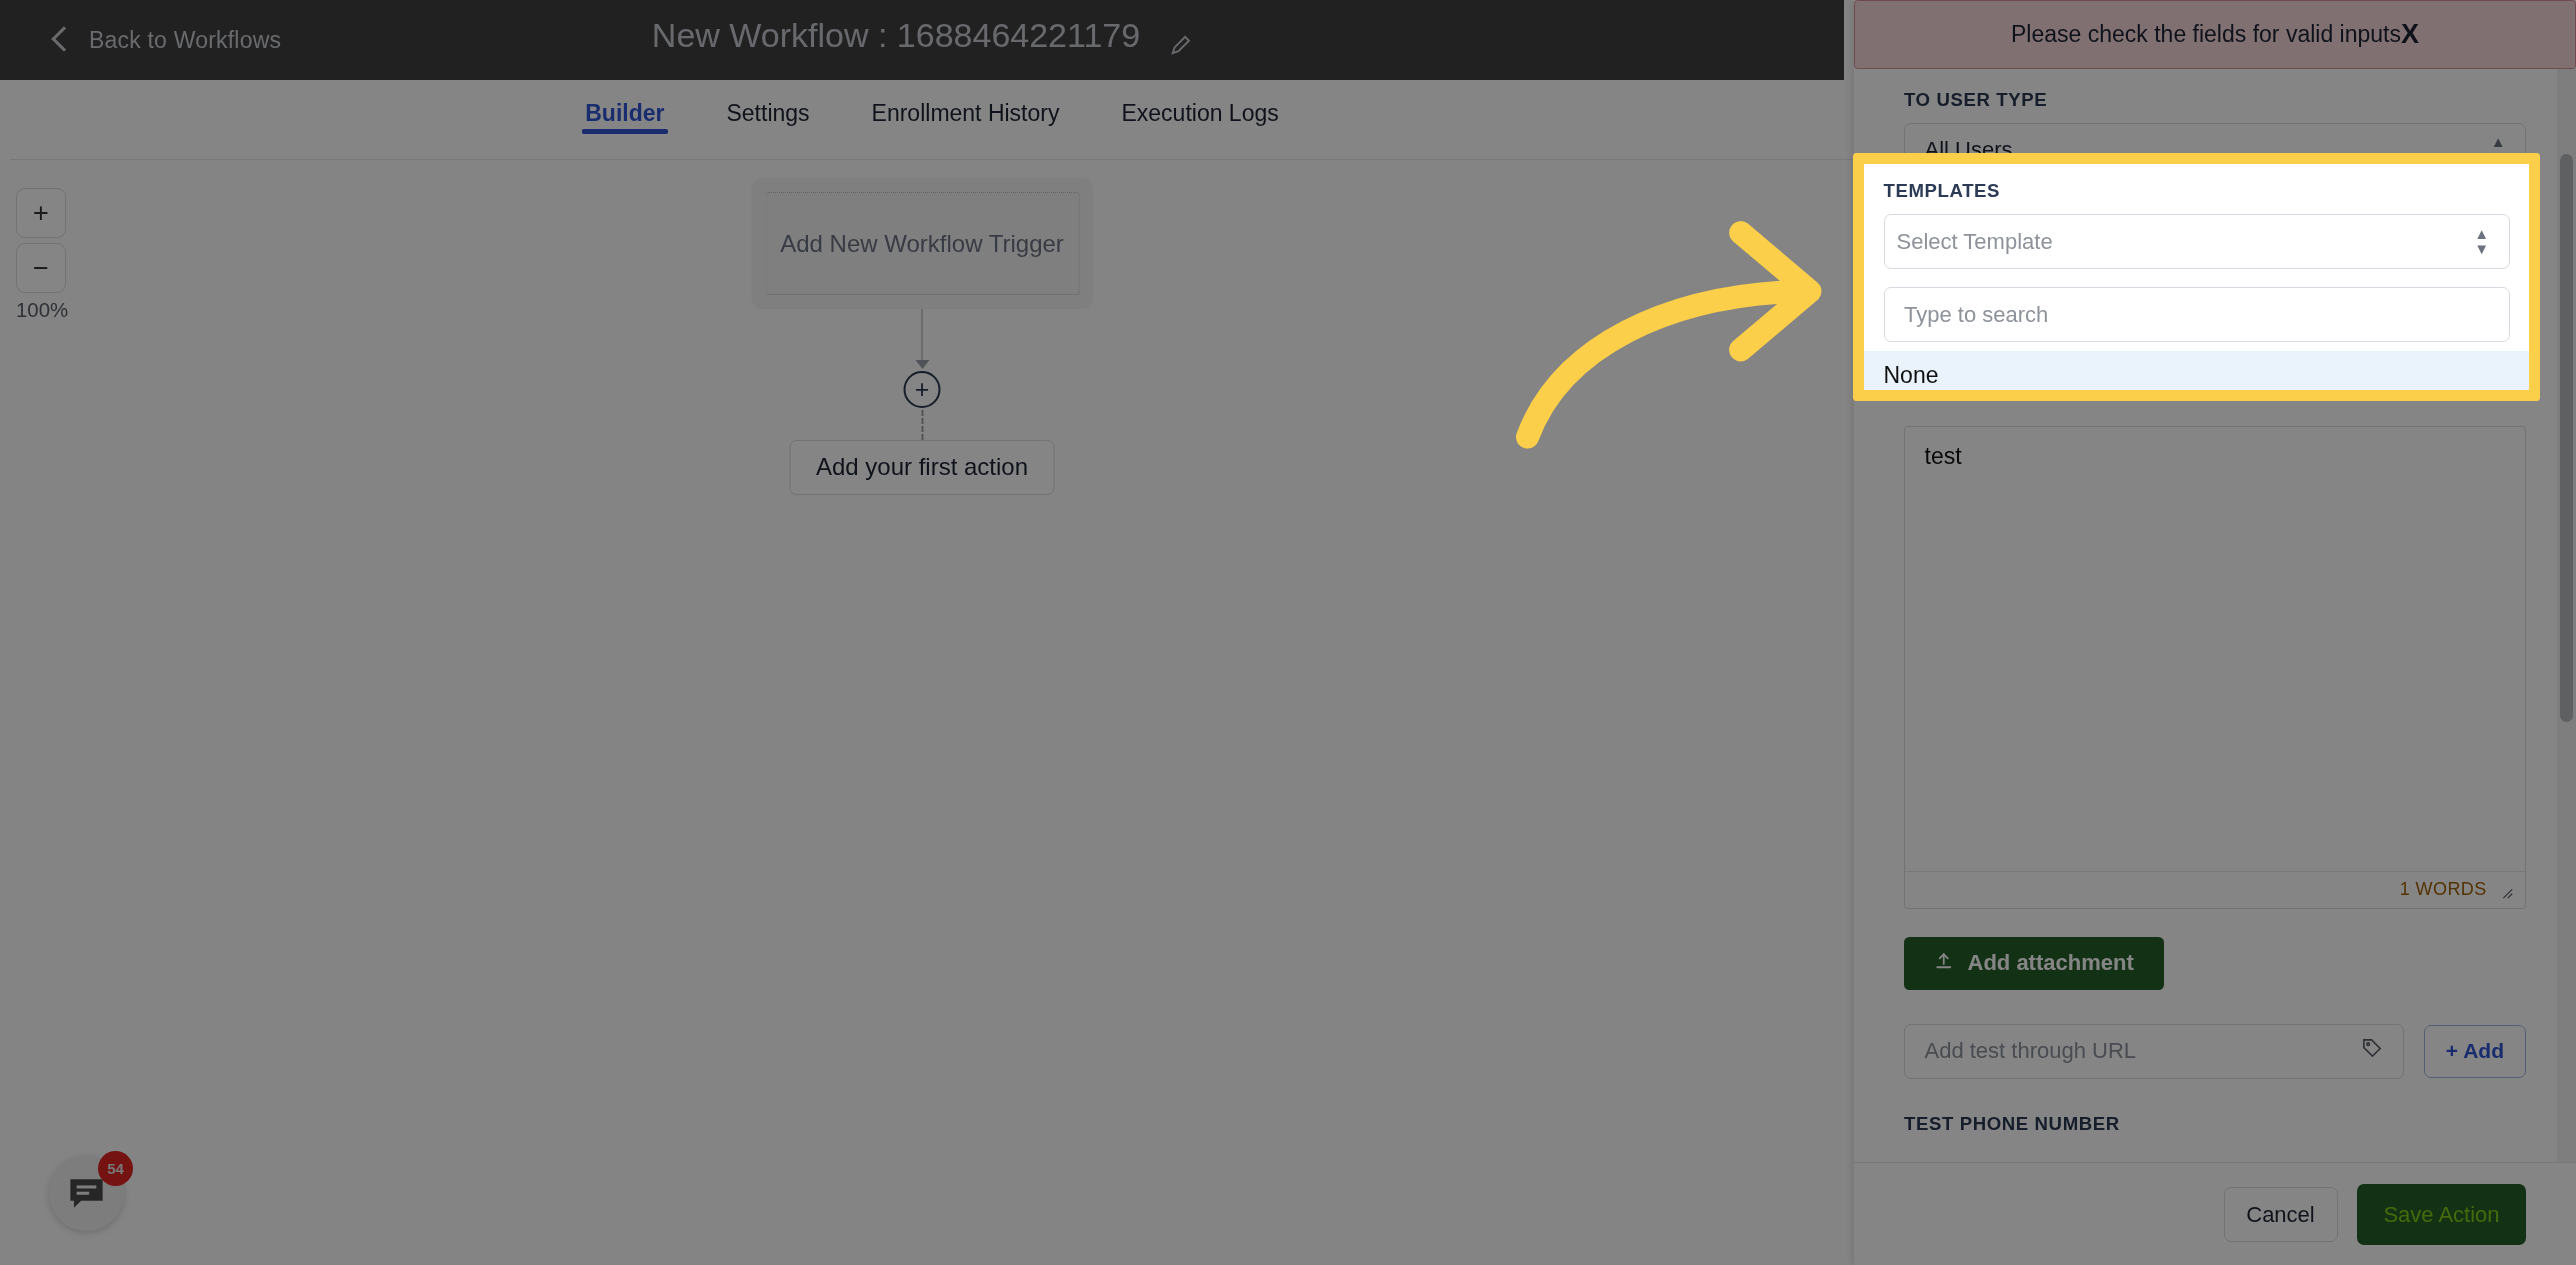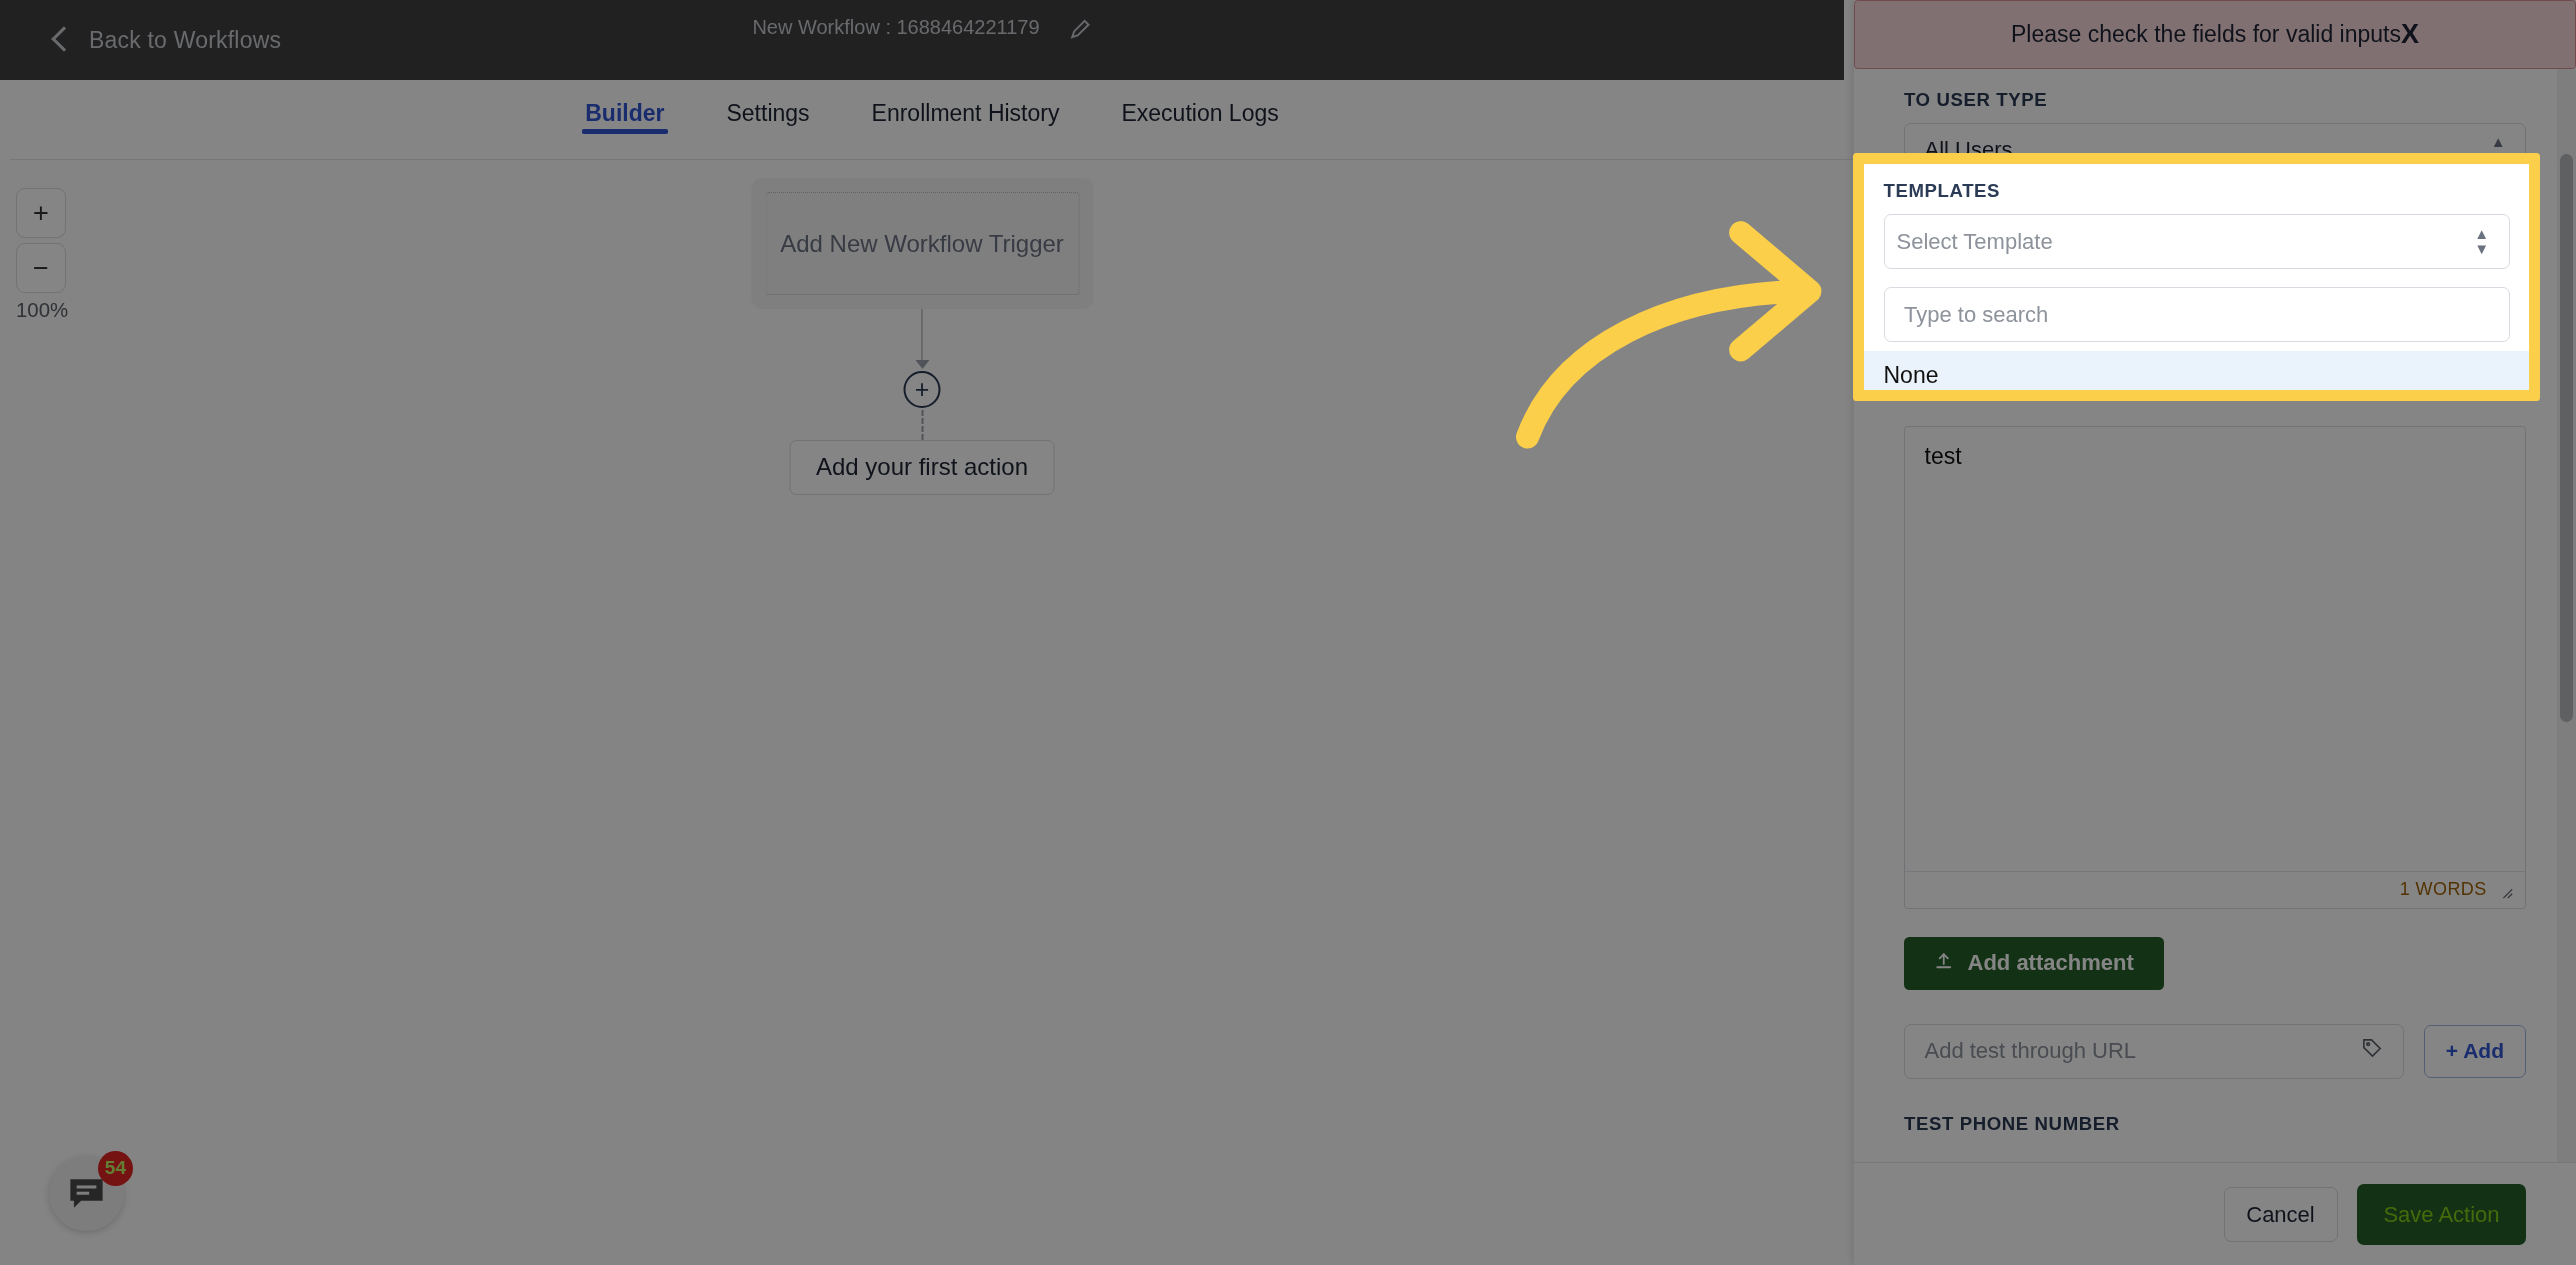--- a/index.html
+++ b/index.html
@@ -24,21 +24,21 @@
     margin-left: 55px; color: #c9ccd1; font-size: 23px; letter-spacing: 0.2px;
     cursor: pointer;
   }
   .chev-left {
     width: 18px; height: 18px; border-left: 3.5px solid #c9ccd1;
     border-bottom: 3.5px solid #c9ccd1; transform: rotate(45deg);
     margin-bottom: 1.8px;
   }
   .wf-title {
     position: absolute; left: 50%; transform: translateX(-50%);
-    top: 16px; color: #c7cad0; font-size: 20px; white-space: nowrap;
+    top: 16px; color: #c7cad0; font-size: 34px; white-space: nowrap;
     display: flex; align-items: center; gap: 29px;
   }
   .pencil-icon { width: 23px; height: 23px; position: relative; top: 1.8px; }
 
   .tabsbar {
     position: absolute; left: 0; top: 80px; width: 1844px; height: 80px;
     background: #fff; border-bottom: 0.9px solid #e4e7ec;
     display: flex; align-items: flex-start; justify-content: center; gap: 55px; margin-left: 10px;
   }
   .tab {
@@ -99,21 +99,21 @@
   }
 
   .chat-widget {
     position: absolute; left: 49px; bottom: 35px;
     width: 75px; height: 75px; border-radius: 50%; background: #f0f0f0;
     box-shadow: 0 1.8px 7px rgba(0,0,0,.18);
     display: flex; align-items: center; justify-content: center; cursor: pointer;
   }
   .chat-badge {
     position: absolute; top: -5.3px; right: -9px; min-width: 35px; height: 35px;
-    border-radius: 18px; background: #e02424; color: #bef264; font-size: 19px;
+    border-radius: 18px; background: #e02424; color: #e5e5e5; font-size: 15px;
     font-weight: 700; display: flex; align-items: center; justify-content: center;
     padding: 0 7px;
   }
 
   
   #dim { position: absolute; inset: 0; background: rgba(0,0,0,.48); }
 
   
   .panel {
     position: absolute; right: 0; top: 0; width: 722px; height: 1266px;

